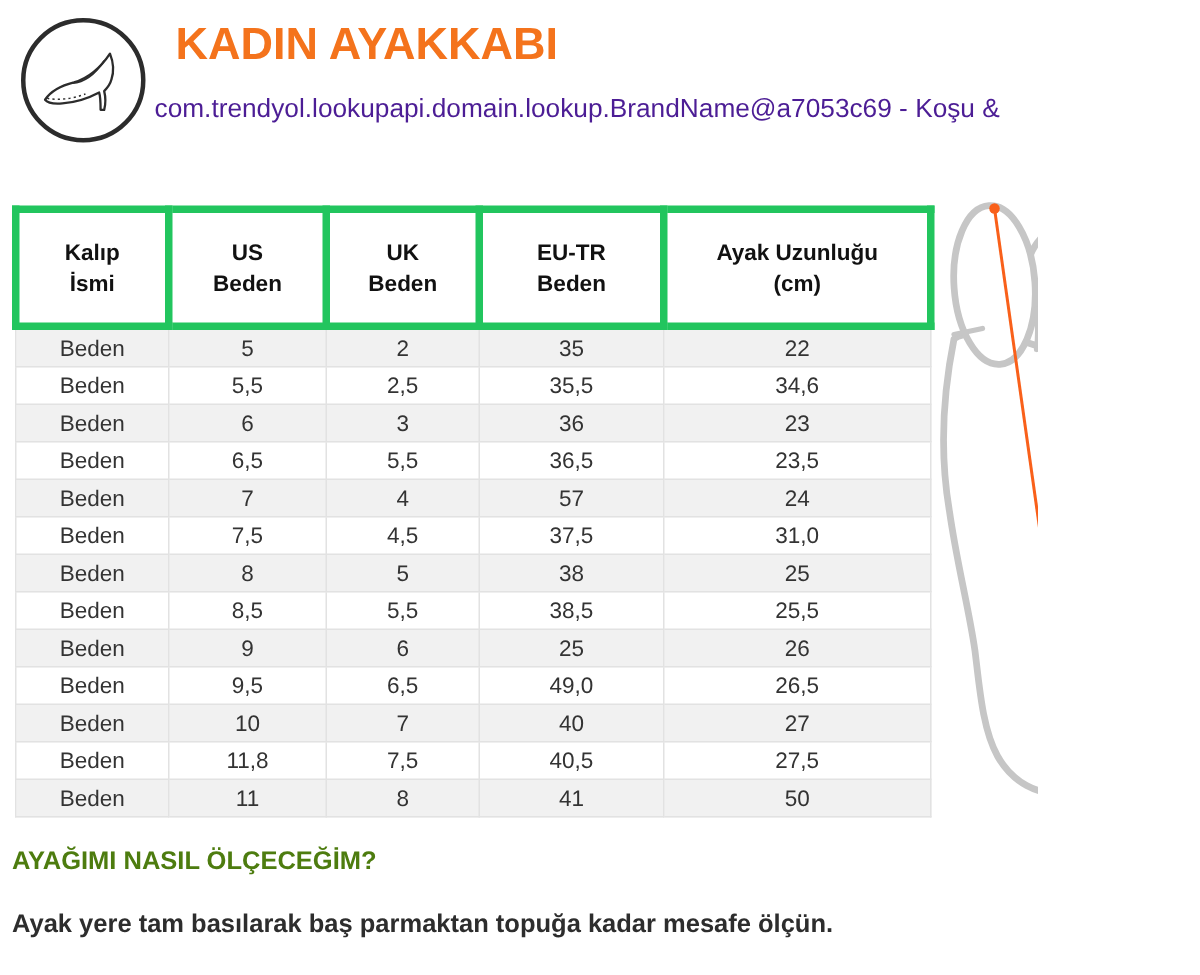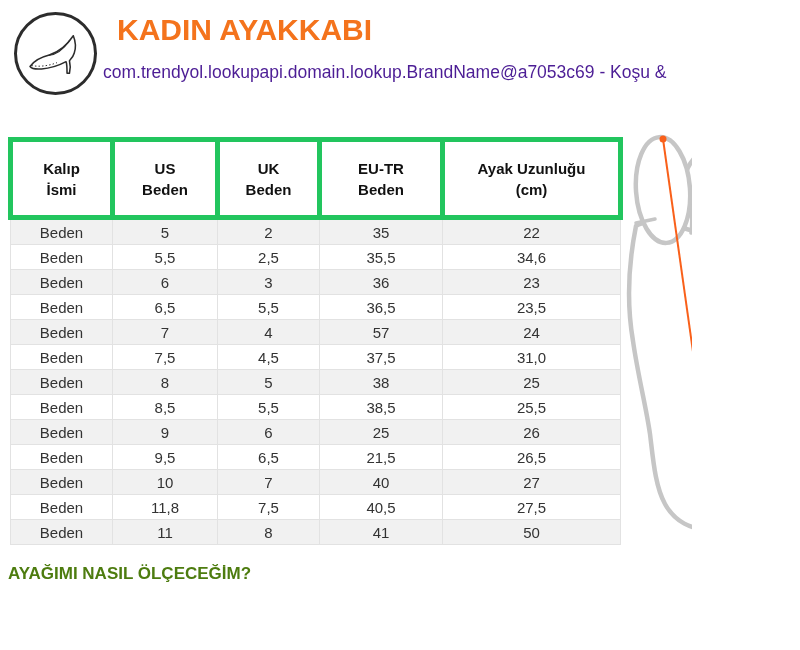--- a/index.html
+++ b/index.html
@@ -168,21 +168,21 @@
           <td>Beden</td>
           <td>9</td>
           <td>6</td>
           <td>25</td>
           <td>26</td>
         </tr>
         <tr>
           <td>Beden</td>
           <td>9,5</td>
           <td>6,5</td>
-          <td>21,5</td>
+          <td>49,0</td>
           <td>26,5</td>
         </tr>
         <tr>
           <td>Beden</td>
           <td>10</td>
           <td>7</td>
           <td>40</td>
           <td>27</td>
         </tr>
         <tr>
@@ -215,14 +215,15 @@
     <path d="M14 97 L33 93 M69 80 C70 90 70 99 69 107 M106 117 C113 123 121 127 129 129" fill="none" stroke="#c6c6c6" stroke-width="3.5" stroke-linecap="round"></path>
 
     <line class="accent-stroke" x1="41" y1="13" x2="95" y2="396" stroke="#F9601A" stroke-width="2"></line>
     <circle class="accent-fill" cx="41" cy="13" r="3.5" fill="#F9601A"></circle>
     <circle class="accent-fill" cx="95" cy="396" r="3.5" fill="#F9601A"></circle>
   </svg>
 
   <div class="foot-label" style="color: rgb(28, 40, 52);">AYAK UZUNLUĞU</div>
 
   <div class="measure-heading accent" style="color: #4d7c0f;">AYAĞIMI NASIL ÖLÇECEĞİM?</div>
+  <div class="instruction-text">Ayak yere tam basılarak baş parmaktan topuğa kadar mesafe ölçün.</div>
 
 </div>
 
 </body></html>

